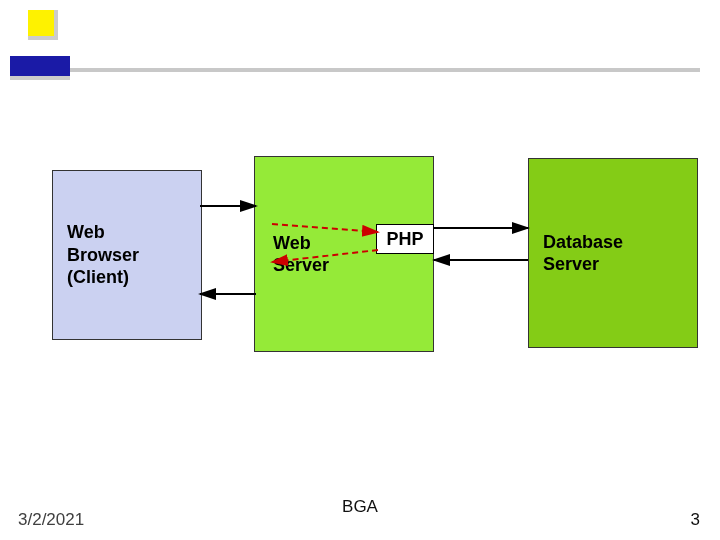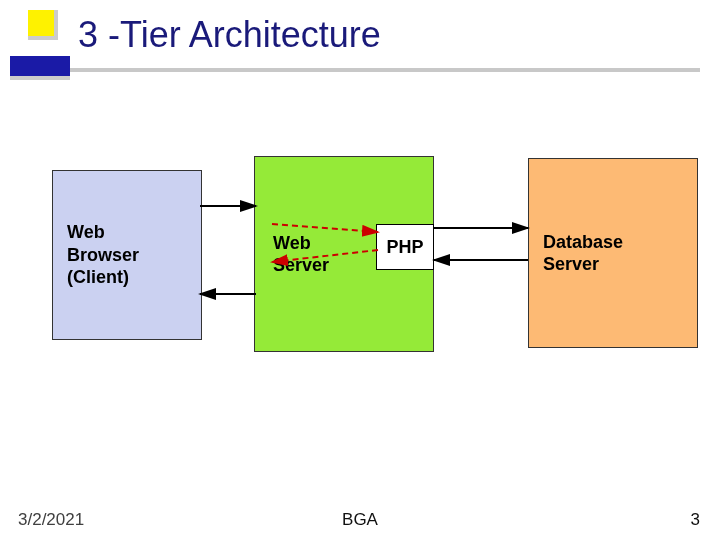--- a/index.html
+++ b/index.html
@@ -37,45 +37,44 @@
   
   .tier {
     position: absolute; border: 1px solid #333;
     display: flex; align-items: center; justify-content: flex-start;
     padding-left: 14px;
     font-weight: bold; font-size: 18px; line-height: 1.25;
     color: #000;
   }
   .t1 { left: 52px;  top: 170px; width: 150px; height: 170px; background: #cbd1f1; }
   .t2 { left: 254px; top: 156px; width: 180px; height: 196px; background: #95ea38; padding-left: 18px; }
-  .t3 { left: 528px; top: 158px; width: 170px; height: 190px; background: #fdba74; }
+  .t3 { left: 528px; top: 158px; width: 170px; height: 190px; background: #84cc16; }
 
   .php-box {
     position: absolute; left: 376px; top: 224px;
-    width: 58px; height: 46px; background: #fff; border: 1px solid #000;
+    width: 58px; height: 30px; background: #fff; border: 1px solid #000;
     display: flex; align-items: center; justify-content: center;
     font-weight: bold; font-size: 18px;
   }
 
   
   .arrows { position: absolute; left: 0; top: 0; width: 720px; height: 540px; pointer-events: none; }
 
   
   .ft-date { position: absolute; left: 18px; bottom: 10px; font-size: 17px; color: #404040; }
-  .ft-mid  { position: absolute; left: 0; right: 0; bottom: 10px; text-align: center; font-size: 17px; color: #111; }
+  .ft-mid  { position: absolute; left: 0; right: 0; bottom: 23px; text-align: center; font-size: 17px; color: #111; }
   .ft-num  { position: absolute; right: 20px; bottom: 10px; font-size: 17px; color: #111; }
 </style>
 </head>
 <body>
 <div class="slide">
 
   <div class="deco1"></div>
   <div class="deco2"></div>
   <div class="hr-line"></div>
-  <div class="title">3 -Tier Architecture</div>
 
   <div class="tier t1">
     <span style="white-space:pre-line">Web
 Browser
 (Client)</span>
   </div>
   <div class="tier t2">
     <span style="white-space:pre-line">Web
 Server</span>
   </div>

